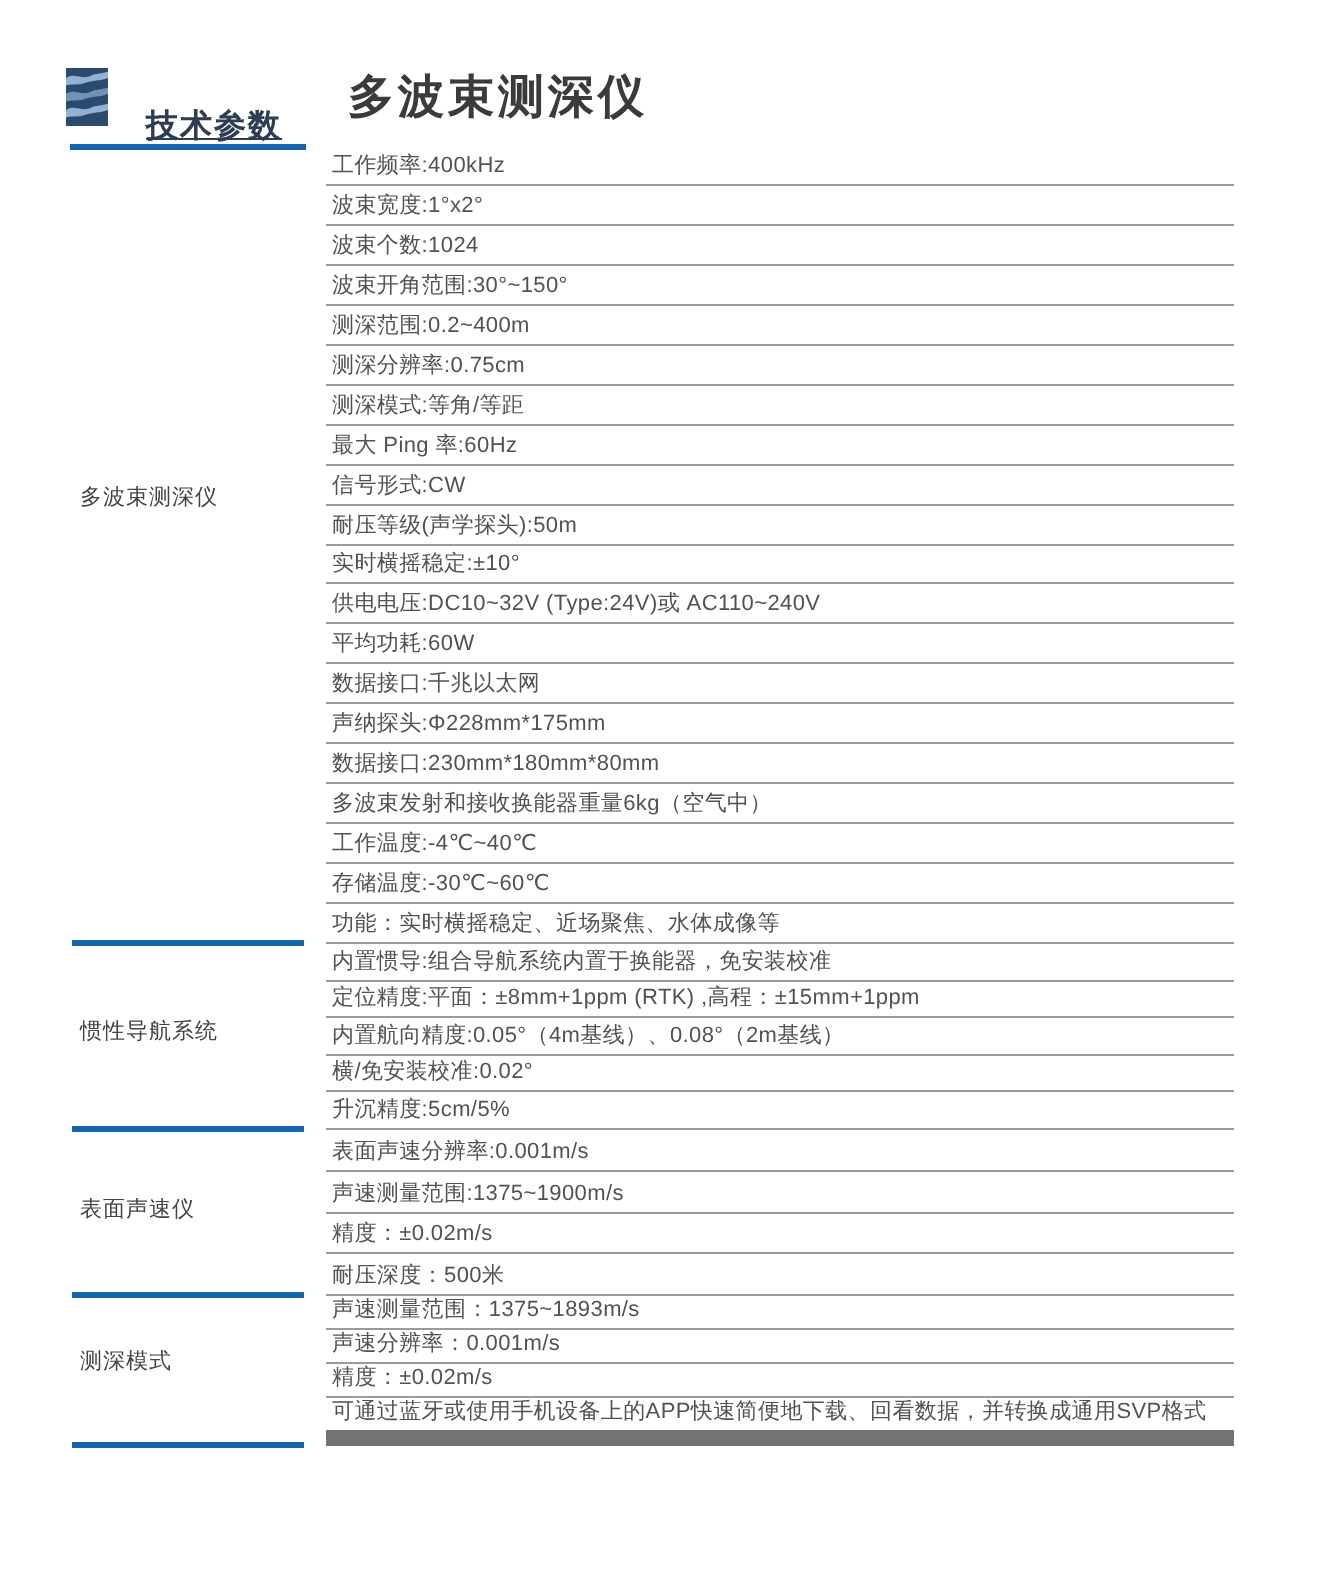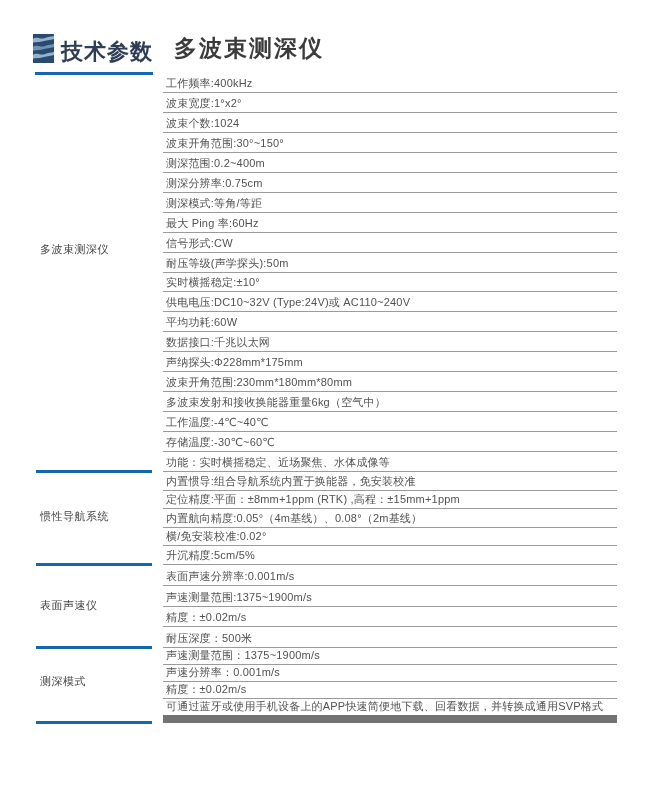--- a/index.html
+++ b/index.html
@@ -4,22 +4,22 @@
 <style>
   html,body{margin:0;padding:0;background:#ffffff;}
   .page{
     position:relative;width:660px;height:790px;background:#ffffff;overflow:hidden;
     font-family:"Liberation Sans","DejaVu Sans",sans-serif;
   }
   
   .brand-icon{position:absolute;left:33px;top:34px;width:21px;height:29px;display:block;}
   .brand-icon svg{display:block;width:100%;height:100%;}
   .section-heading{
-    position:absolute;left:57px;top:33px;margin:4px;height:30px;line-height:30px;
-    font-size:22px;font-weight:bold;color:#2e3d53;letter-spacing:1px;white-space:nowrap;
+    position:absolute;left:57px;top:33px;margin:16px;height:30px;line-height:30px;
+    font-size:16px;font-weight:bold;color:#2e3d53;letter-spacing:1px;white-space:nowrap;text-decoration:underline;
   }
   .header-underline{position:absolute;left:35px;top:72px;width:118px;height:3px;}
   .product-title{
     position:absolute;left:174px;top:33px;margin:0;height:30px;line-height:30px;
     font-size:23px;font-weight:bold;color:#3b3b3b;letter-spacing:2px;white-space:nowrap;
   }
   
   .spec-table{position:absolute;left:0;top:73px;width:660px;}
   .spec-section{position:relative;display:flex;width:660px;}
   .label-cell{position:relative;width:163px;flex:0 0 163px;}
@@ -102,21 +102,21 @@
           <div class="spec-row">
             <span>平均功耗:60W</span>
           </div>
           <div class="spec-row">
             <span>数据接口:千兆以太网</span>
           </div>
           <div class="spec-row">
             <span>声纳探头:Φ228mm*175mm</span>
           </div>
           <div class="spec-row">
-            <span>波束开角范围:230mm*180mm*80mm</span>
+            <span>数据接口:230mm*180mm*80mm</span>
           </div>
           <div class="spec-row">
             <span>多波束发射和接收换能器重量6kg（空气中）</span>
           </div>
           <div class="spec-row">
             <span>工作温度:-4℃~40℃</span>
           </div>
           <div class="spec-row">
             <span>存储温度:-30℃~60℃</span>
           </div>
@@ -168,21 +168,21 @@
           </div>
         </div>
       </section>
       <section class="spec-section" style="height: 75px;">
         <div class="label-cell">
           <span class="section-label" style="top: 27px;">测深模式</span>
           <span class="section-bar" style="background: rgb(21, 101, 176);"></span>
         </div>
         <div class="rows-cell">
           <div class="spec-row">
-            <span>声速测量范围：1375~1900m/s</span>
+            <span>声速测量范围：1375~1893m/s</span>
           </div>
           <div class="spec-row">
             <span>声速分辨率：0.001m/s</span>
           </div>
           <div class="spec-row">
             <span>精度：±0.02m/s</span>
           </div>
           <div class="spec-row">
             <span>可通过蓝牙或使用手机设备上的APP快速简便地下载、回看数据，并转换成通用SVP格式</span>
           </div>

